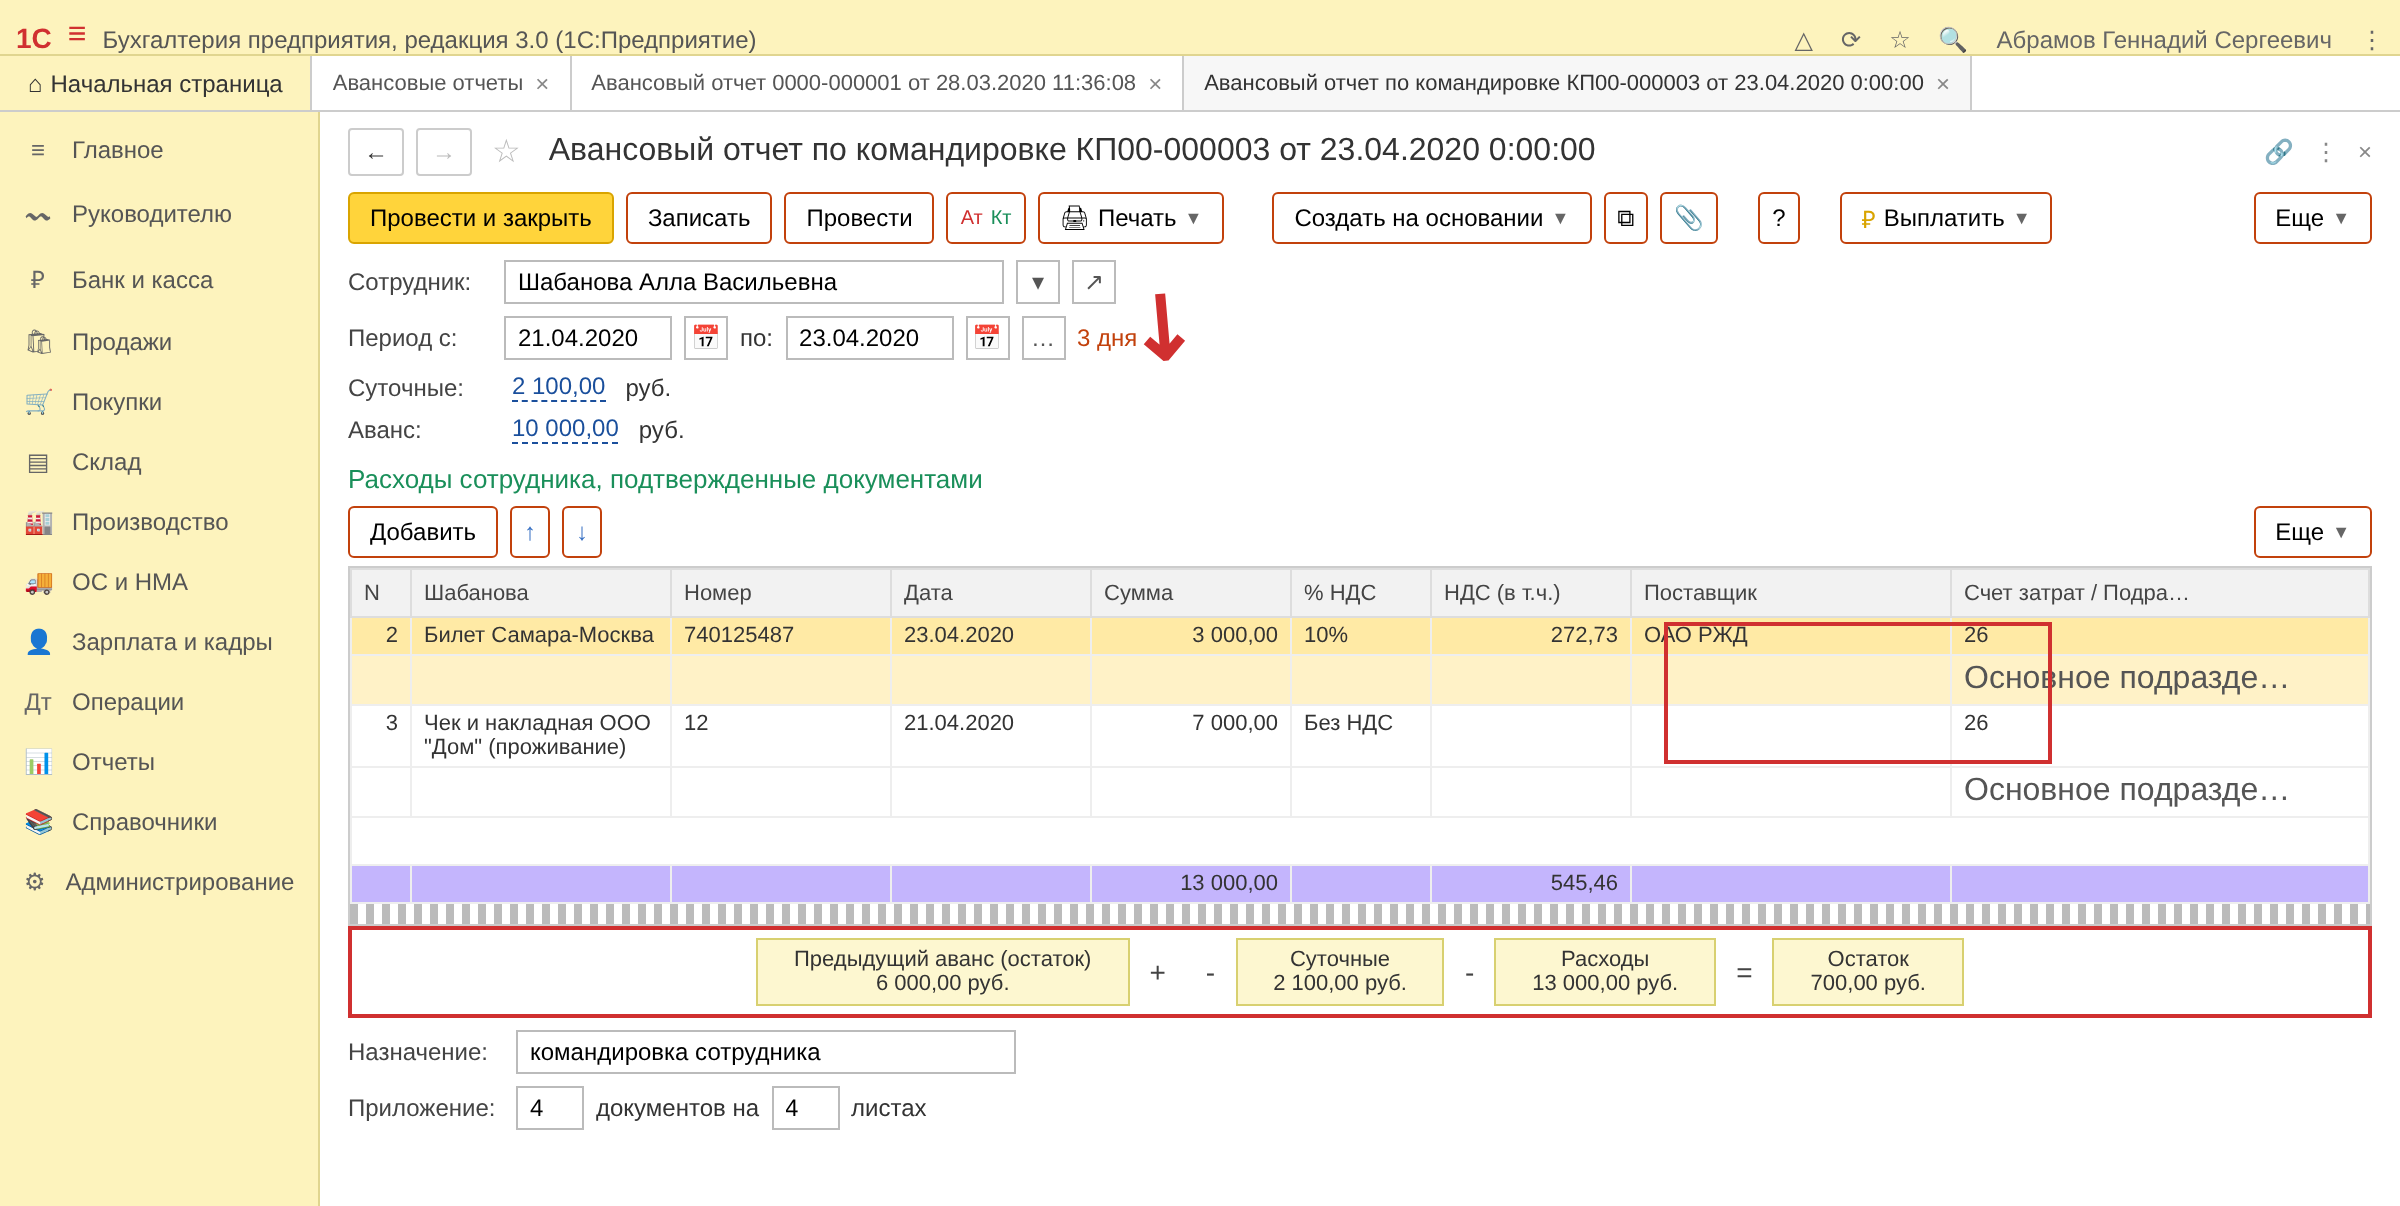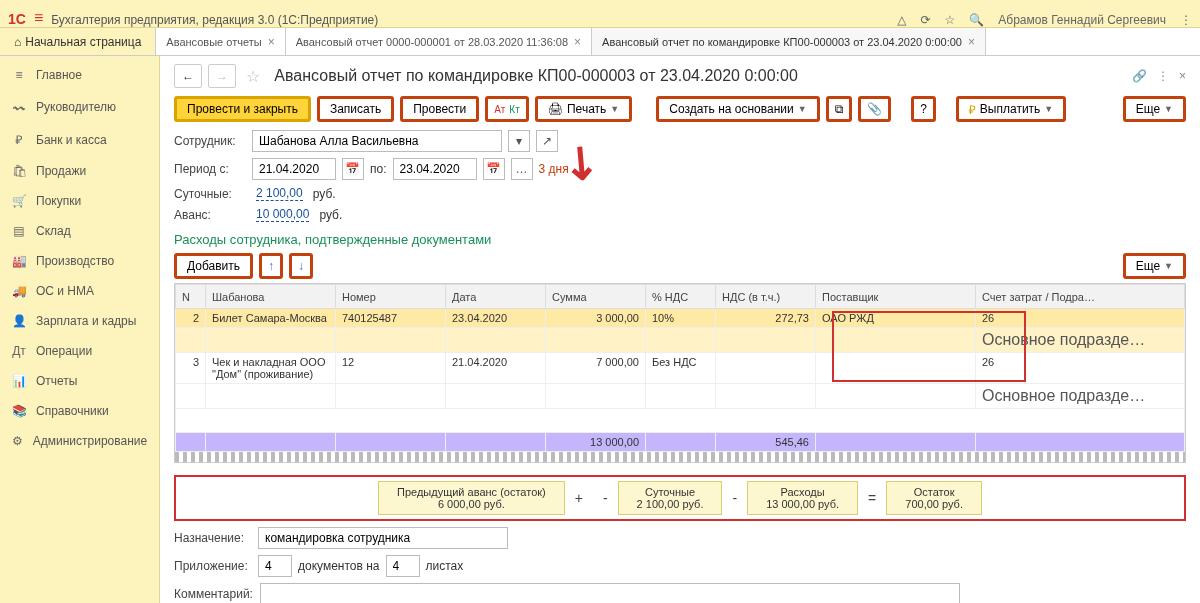--- a/index.html
+++ b/index.html
@@ -77,21 +77,21 @@
     color: #333; cursor: pointer; border-radius: 2px;
   }
   .nav-arrow.dis { color: #bbb; }
   .page-title { font-size: 16px; margin-left: 4px; }
   .header-icons { margin-left: auto; display: flex; gap: 10px; color: #888; }
   .toolbar {
     display: flex; align-items: center; gap: 6px;
     margin-bottom: 8px;
   }
   .btn {
-    border: 3px solid #c2410c;
+    border: 1px solid #c2410c;
     background: #fff;
     padding: 4px 10px;
     border-radius: 3px;
     cursor: pointer;
     font-size: 12px;
     display: inline-flex; align-items: center; gap: 4px;
     height: 26px;
   }
   .btn.yellow {
     background: #ffd43b;
@@ -151,21 +151,21 @@
     background: #c4b5fd; border-top: 2px solid #ccc;
     padding: 4px 6px;
   }
   .scroll-hint {
     height: 10px;
     background: repeating-linear-gradient(90deg,#bbb,#bbb 4px,#fff 4px,#fff 8px);
   }
   .calc-row {
     border: 2px solid #d03030;
     display: flex; align-items: stretch; justify-content: center;
-    gap: 0; padding: 4px; margin: 12px 0 6px 0;
+    gap: 0; padding: 4px; margin: 0 0 6px 0;
   }
   .calc-box {
     border: 1px solid #d8d070;
     background: #fdf7d0;
     padding: 4px 18px;
     text-align: center;
     font-size: 11px;
     display: flex; flex-direction: column; justify-content: center;
   }
   .calc-op {
@@ -473,21 +473,17 @@
       <span class="label" style="width:78px">Назначение:</span>
       <input class="text-input" style="width: 250px;" value="командировка сотрудника">
     </div>
     <div class="field-row">
       <span class="label" style="width:78px">Приложение:</span>
       <input class="text-input" style="width: 34px; text-align: left;" value="4">
       <span>документов на</span>
       <input class="text-input" style="width: 34px;" value="4">
       <span>листах</span>
     </div>
-    <div class="field-row">
-      <span class="label" style="width:80px">Комментарий:</span>
-      <input class="text-input" style="width: 700px;">
-    </div>
 
     <div class="vat-border"></div>
     <span class="arrow-annot" style="top:80px; left:404px">↘</span>
   </div>
 </div>
 
 </body></html>

